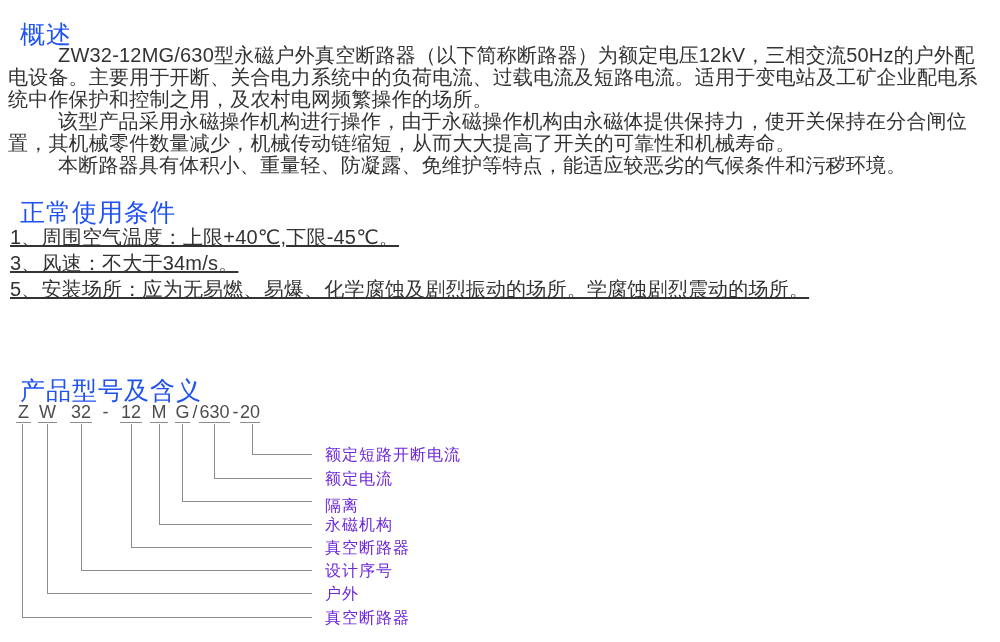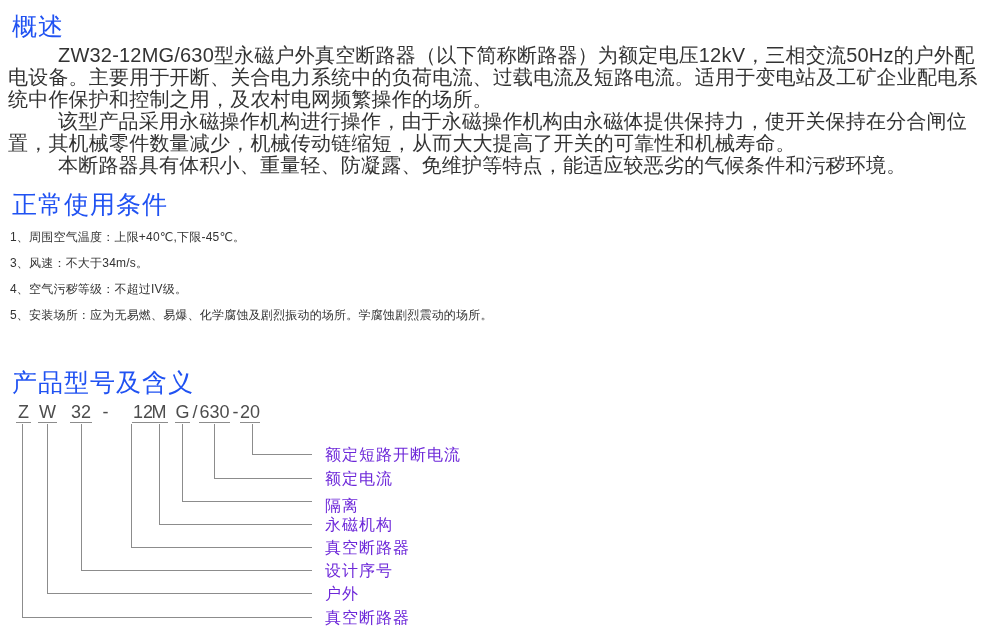--- a/index.html
+++ b/index.html
@@ -2,39 +2,39 @@
 <html><head>
 <meta charset="utf-8">
 <style>
   html,body{margin:0;padding:0;background:#ffffff;}
   body{
     width:1000px;height:642px;position:relative;overflow:hidden;
     font-family:"Liberation Sans","DejaVu Sans",sans-serif;
     color:#333333;
   }
   .sec-title{
-    position:absolute;left:8px;margin:4px;
+    position:absolute;left:8px;margin:12px;
     font-size:25px;line-height:28px;font-weight:400;
     color:#2052f2;letter-spacing:1px;
   }
   #title-overview{top:8px;}
   #title-conditions{top:186px;}
   #title-model{top:364px;}
   #overview-paragraphs{
     position:absolute;top:44px;left:8px;width:985px;
   }
   #overview-paragraphs p{
     margin:0;font-size:20px;line-height:22px;text-indent:2.5em;
     letter-spacing:0.2px;
   }
   #conditions-list{
     position:absolute;top:224px;left:10px;width:985px;
   }
   #conditions-list .cond-item{
-    font-size:12px;line-height:26px;letter-spacing:0.2px;
+    font-size:20px;line-height:26px;letter-spacing:0.2px;text-decoration:underline;
   }
   #model-diagram{
     position:absolute;top:400px;left:0;width:1000px;height:242px;
   }
   .model-token{
     position:absolute;top:3px;height:19px;
     font-size:18px;line-height:19px;color:#4d4d4d;
     text-align:center;
   }
   .model-token.underlined{border-bottom:1px solid #8c8c8c;}
@@ -55,32 +55,31 @@
   <p>ZW32-12MG/630型永磁户外真空断路器（以下简称断路器）为额定电压12kV，三相交流50Hz的户外配电设备。主要用于开断、关合电力系统中的负荷电流、过载电流及短路电流。适用于变电站及工矿企业配电系统中作保护和控制之用，及农村电网频繁操作的场所。</p>
   <p>该型产品采用永磁操作机构进行操作，由于永磁操作机构由永磁体提供保持力，使开关保持在分合闸位置，其机械零件数量减少，机械传动链缩短，从而大大提高了开关的可靠性和机械寿命。</p>
   <p>本断路器具有体积小、重量轻、防凝露、免维护等特点，能适应较恶劣的气候条件和污秽环境。</p>
 </div>
 
 <h2 class="sec-title" id="title-conditions">正常使用条件</h2>
 
 <div id="conditions-list">
   <div class="cond-item">1、周围空气温度：上限+40℃,下限-45℃。</div>
   <div class="cond-item">3、风速：不大于34m/s。</div>
-  <div class="cond-item">4、空气污秽等级：不超过IV级。</div>
   <div class="cond-item">5、安装场所：应为无易燃、易爆、化学腐蚀及剧烈振动的场所。学腐蚀剧烈震动的场所。</div>
 </div>
 
 <h2 class="sec-title" id="title-model">产品型号及含义</h2>
 
 <div id="model-diagram">
     <span class="model-token underlined" style="left: 16px; width: 15px;">Z</span>
     <span class="model-token underlined" style="left: 38px; width: 19px;">W</span>
     <span class="model-token underlined" style="left: 70px; width: 22px;">32</span>
     <span class="model-token" style="left: 100px; width: 11px;">-</span>
-    <span class="model-token underlined" style="left: 132px; width: 22px;">12</span>
+    <span class="model-token underlined" style="left: 120px; width: 22px;">12</span>
     <span class="model-token underlined" style="left: 150px; width: 18px;">M</span>
     <span class="model-token underlined" style="left: 175px; width: 15px;">G</span>
     <span class="model-token" style="left: 191px; width: 8px;">/</span>
     <span class="model-token underlined" style="left: 199px; width: 31px;">630</span>
     <span class="model-token" style="left: 231px; width: 9px;">-</span>
     <span class="model-token underlined" style="left: 240px; width: 20px;">20</span>
     <div class="conn-v" style="left: 252px; top: 24px; height: 30px;"></div>
     <div class="conn-h" style="left: 252px; top: 54px; width: 60px;"></div>
     <div class="model-label" style="top: 46px; left: 325px;">额定短路开断电流</div>
     <div class="conn-v" style="left: 214px; top: 24px; height: 54px;"></div>

